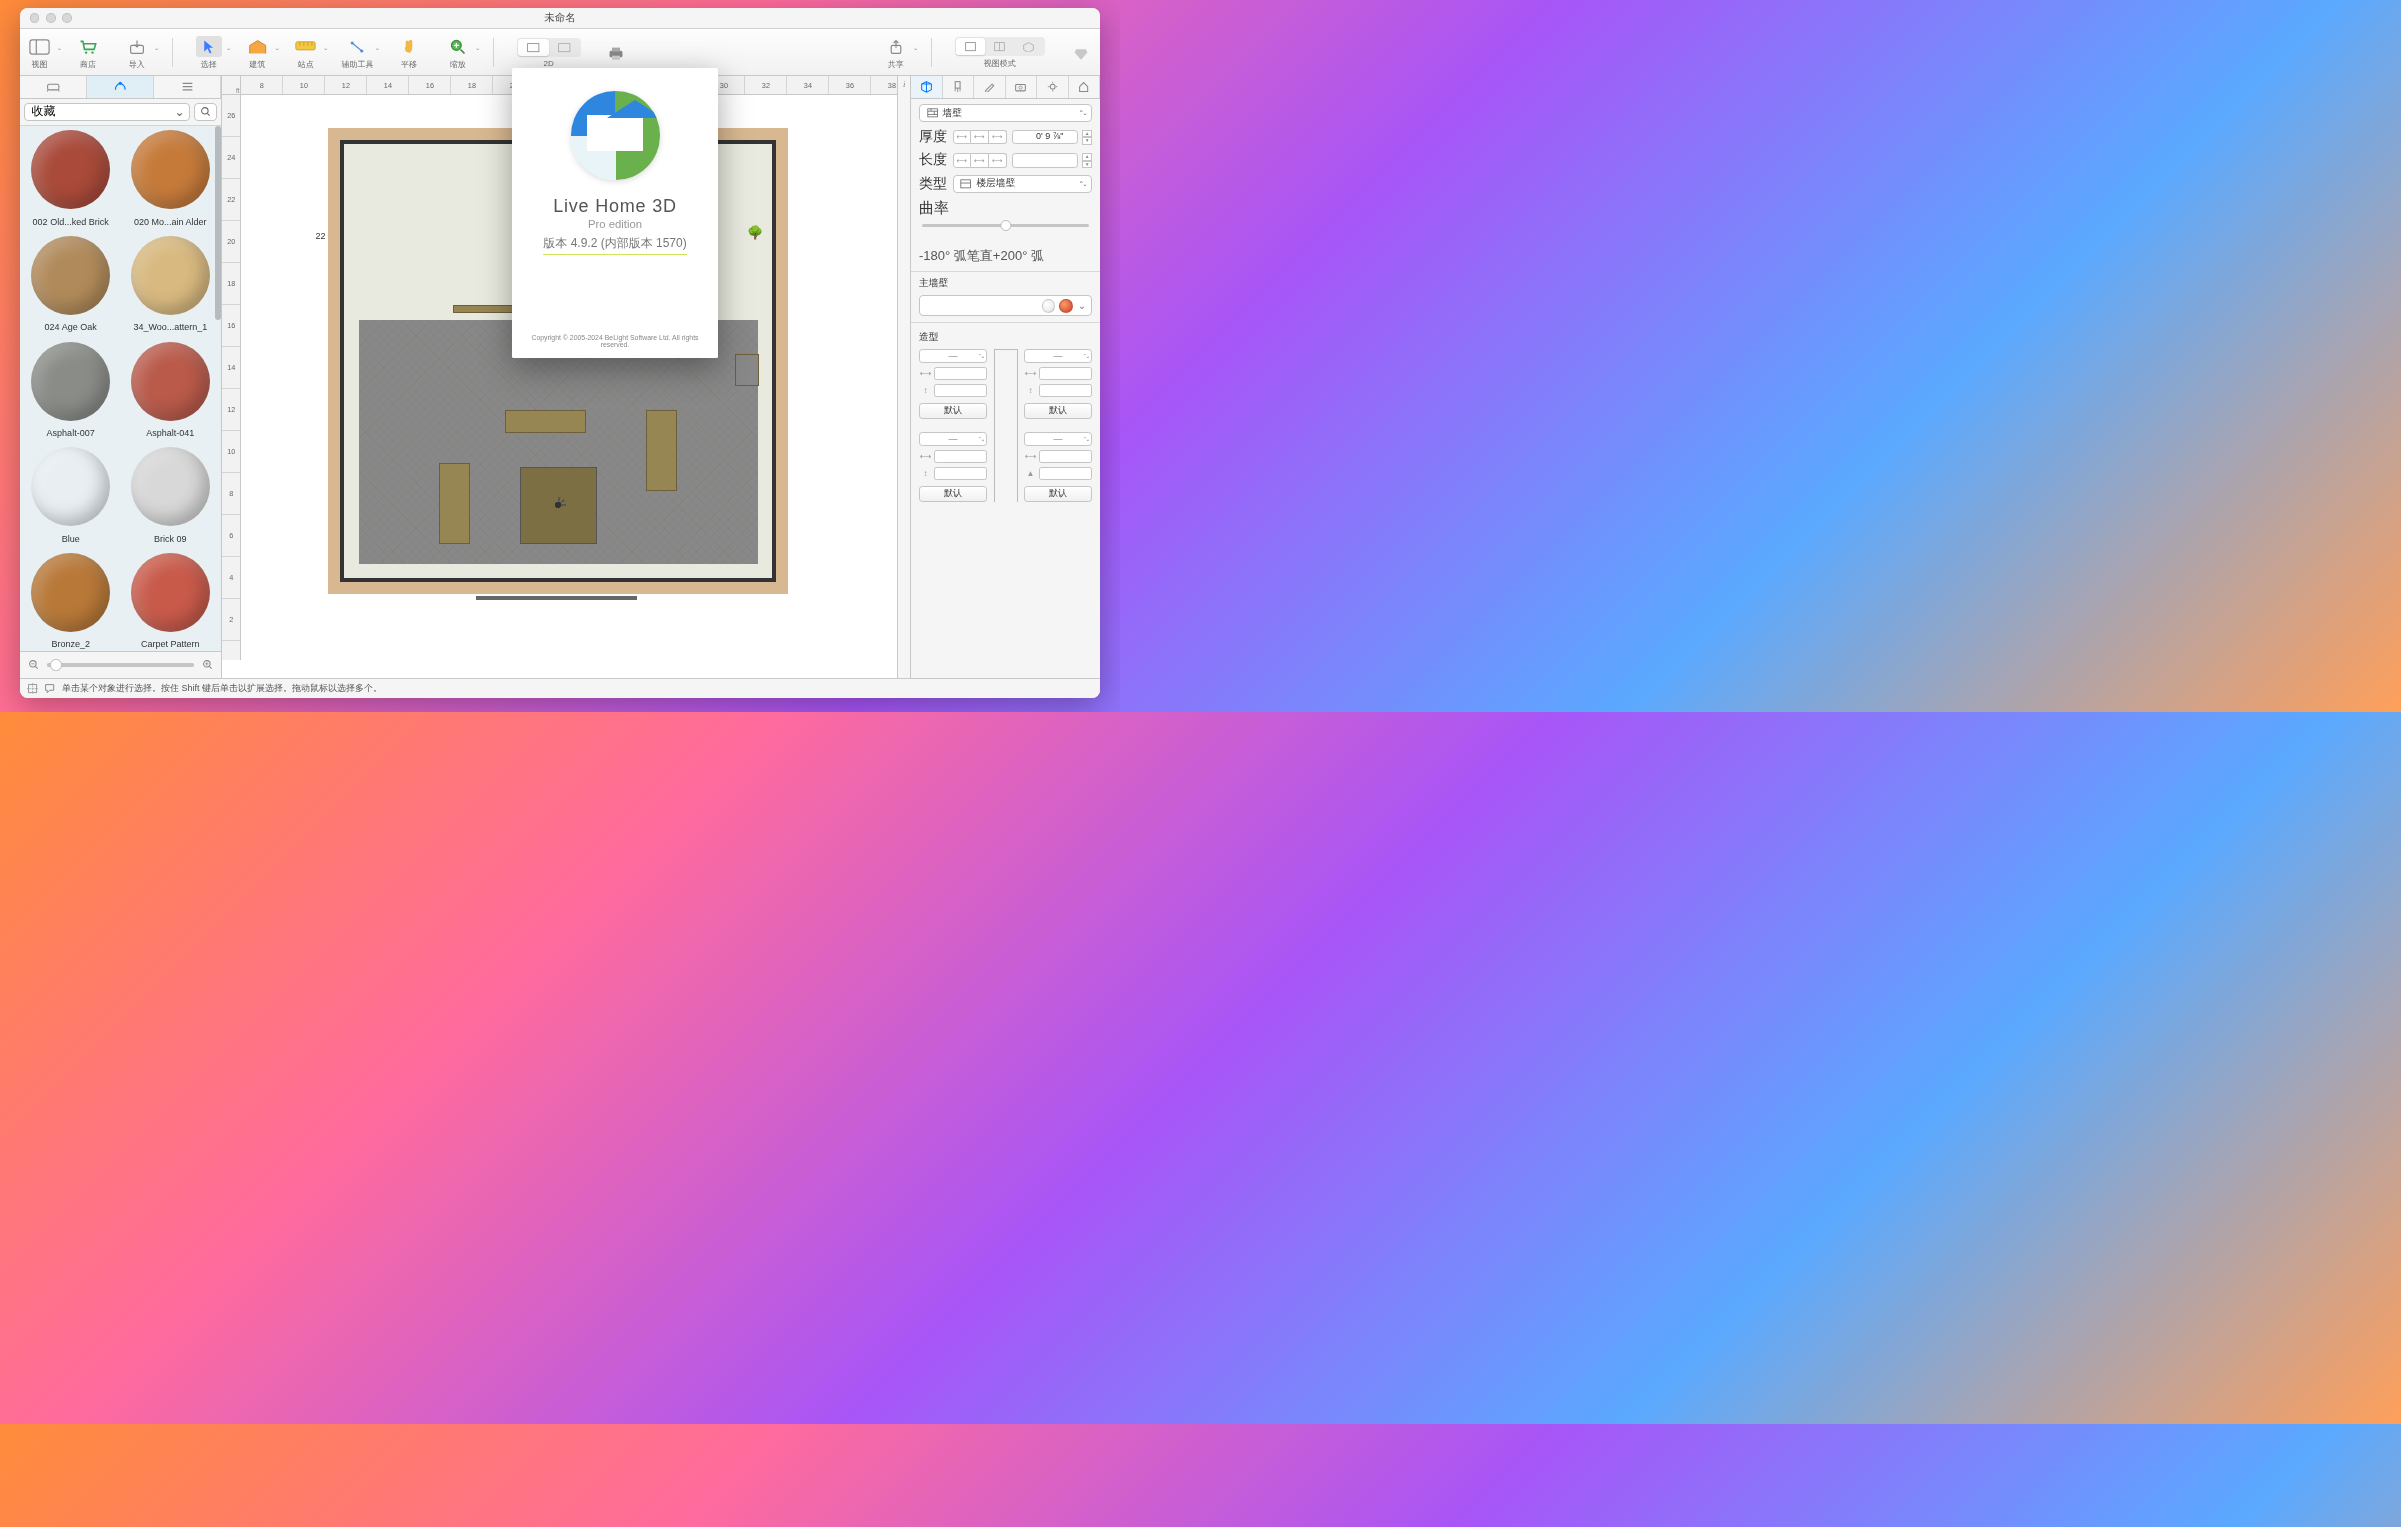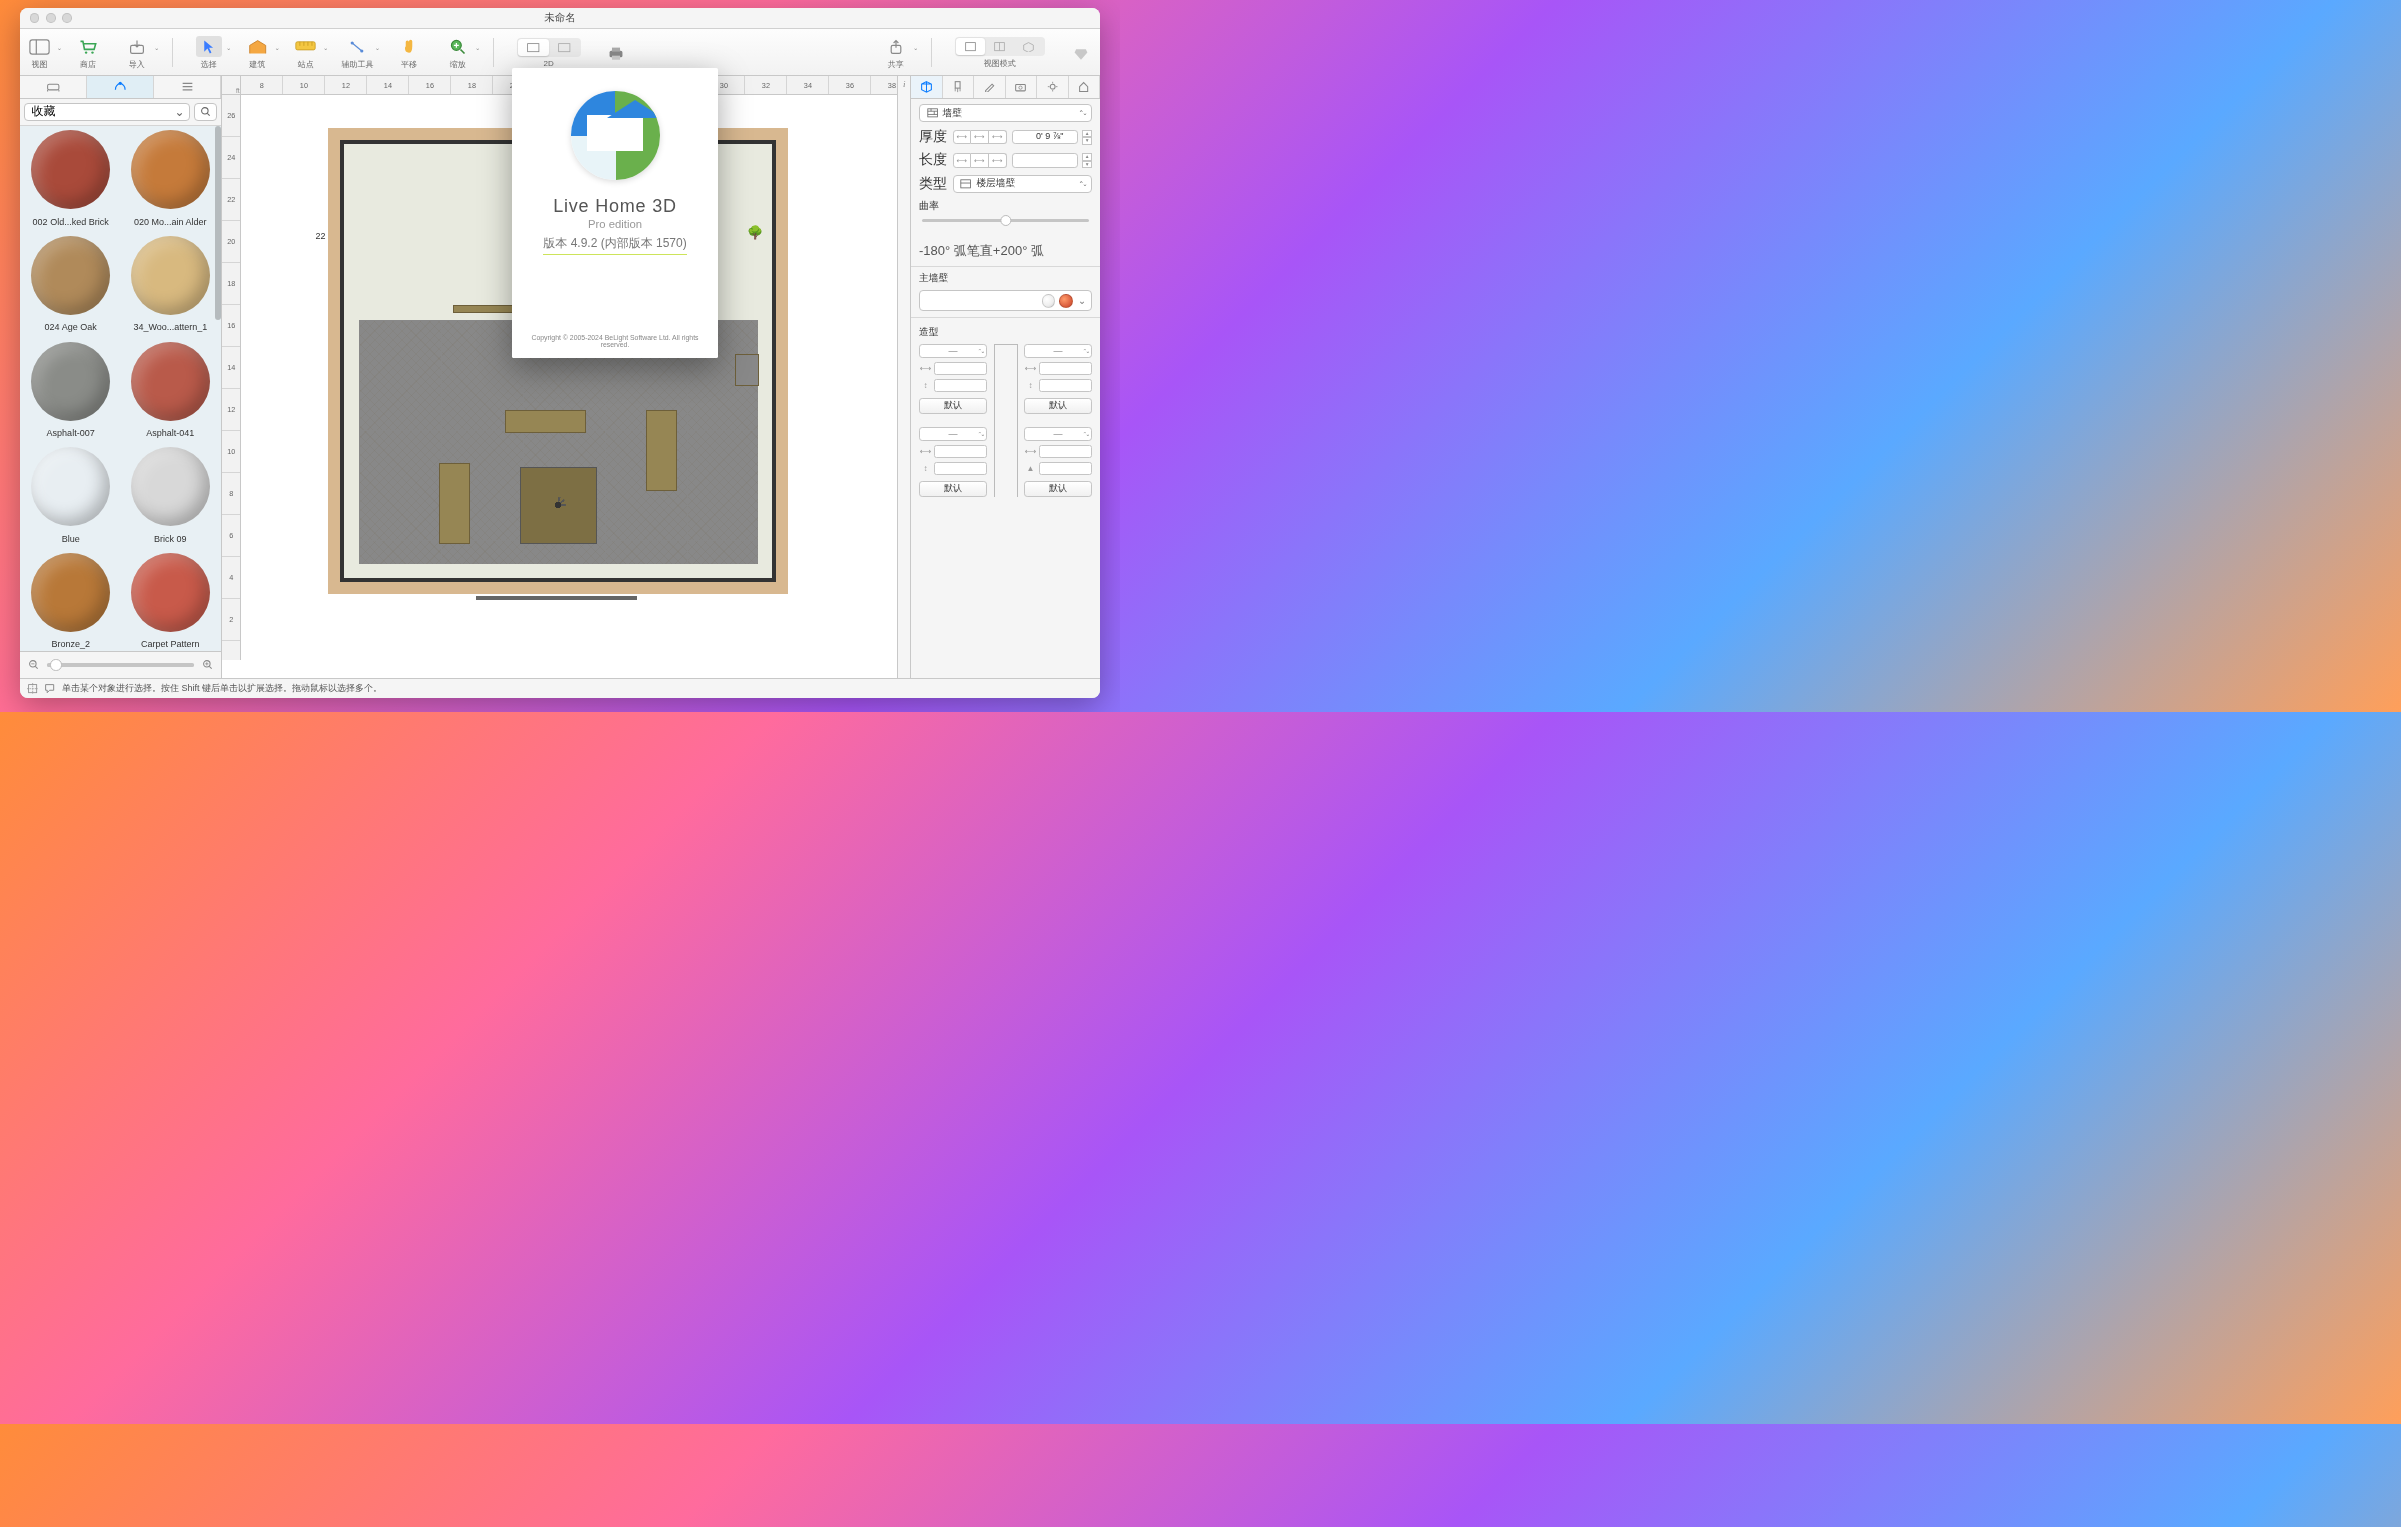--- a/index.html
+++ b/index.html
@@ -543,21 +543,21 @@
         <div class="rp-row">
           <div class="rp-lbl">类型</div>
           <div class="rp-dd" style="flex:1;">
             <svg width="11.3" height="9.7" style="margin-right:4.8px;" viewBox="0 0 14 12">
                 <rect x="1" y="1" width="12" height="10" fill="none" stroke="#666"></rect>
                 <line x1="1" y1="5" x2="13" y2="5" stroke="#666"></line>
               </svg>
             <span>楼层墙壁</span>
           </div>
         </div>
-        <div style="font-size:10px;">曲率</div>
+        <div style="font-size:15px;">曲率</div>
         <div class="curv-slider">
             <div class="curv-thumb"></div>
           </div>
         <div class="curv-row">
           <span>-180° 弧</span>
           <span>笔直</span>
           <span>+200° 弧</span>
         </div>
       </div>
 

